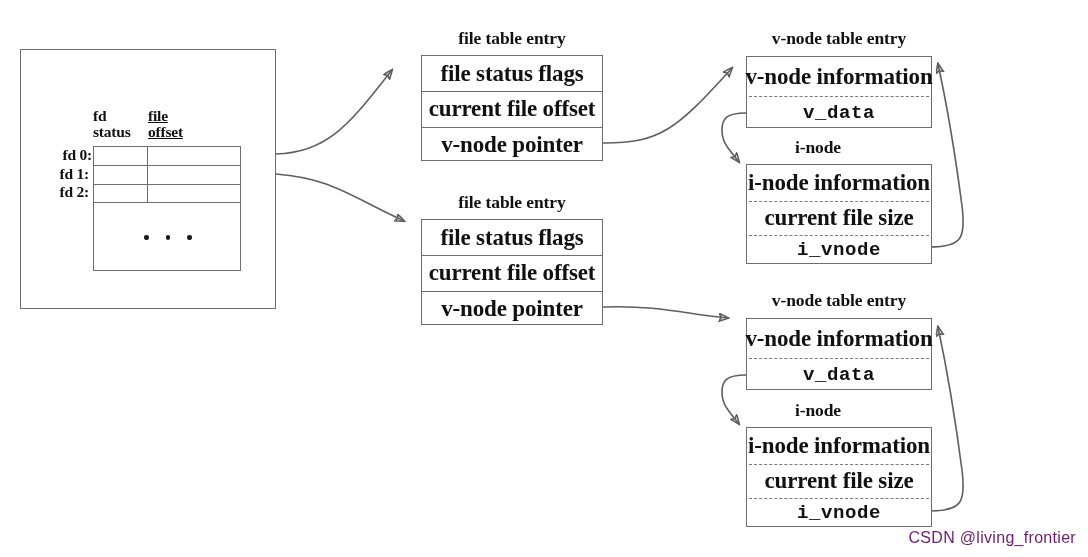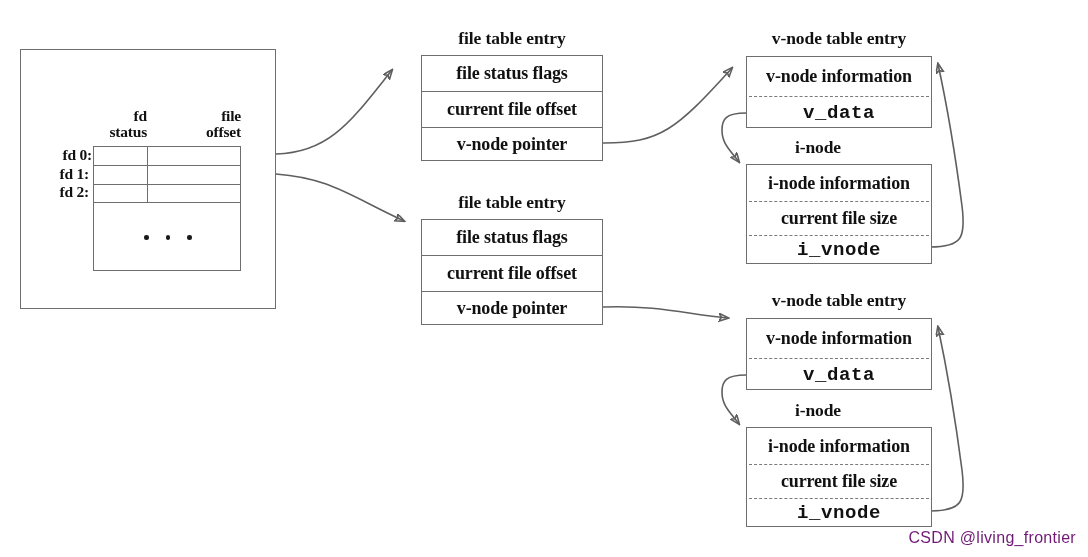--- a/index.html
+++ b/index.html
@@ -39,21 +39,21 @@
     text-align: center;
     letter-spacing: -0.1px;
   }
   .cell {
     position: absolute;
     left: 0;
     width: 100%;
     display: flex;
     align-items: center;
     justify-content: center;
-    font-size: 18px;
+    font-size: 23px;
     font-weight: 700;
     color: #111111;
     white-space: nowrap;
     box-sizing: border-box;
     letter-spacing: -0.15px;
   }
   .cell.mono {
     font-family: "Liberation Mono", "DejaVu Sans Mono", monospace;
     font-size: 19px;
     font-weight: 700;
@@ -103,21 +103,21 @@
     white-space: nowrap;
     text-align: right;
     letter-spacing: -0.2px;
   }
   .col-head {
     position: absolute;
     font-size: 15.5px;
     font-weight: 700;
     color: #111111;
     line-height: 1.02;
-    text-align: right;
+    text-align: left;
     white-space: nowrap;
     letter-spacing: -0.2px;
   }
   .dots {
     position: absolute;
     display: flex;
     gap: 17px;
     align-items: center;
   }
   .dots i {
@@ -187,21 +187,21 @@
     <path d="M930,511 C962,511 966,502 962,470 C956,424 948,374 938,327" marker-end="url(#ah)"></path>
   </svg>
 
 
   <div class="box" id="process-outer"></div>
 
   <div class="col-head" style="left:93px; top:108px; width:54px;">
     <span>fd</span><br>
     <span>status</span>
   </div>
-  <div class="col-head" style="left:148px; top:108px; width:93px;">
+  <div class="col-head" style="left:148px; top:108px; width:93px;text-decoration:underline;">
     <span>file</span><br>
     <span>offset</span>
   </div>
 
   <div class="box" id="fd-table">
     <div class="fd-col-divider"></div>
     <div class="sep-solid" style="top:18px;"></div>
     <div class="sep-solid" style="top:37px;"></div>
     <div class="sep-solid" style="top:55px;"></div>
     <div class="dots" style="left:50px; top:88px;">

